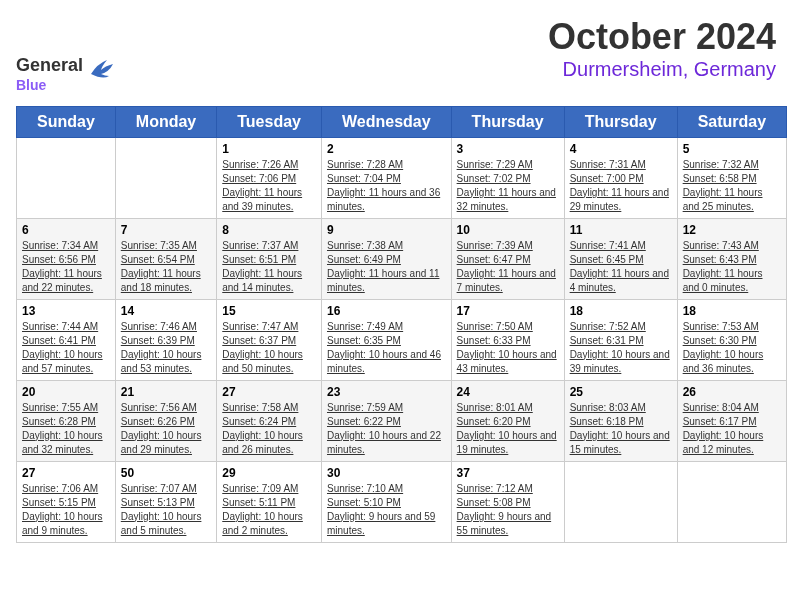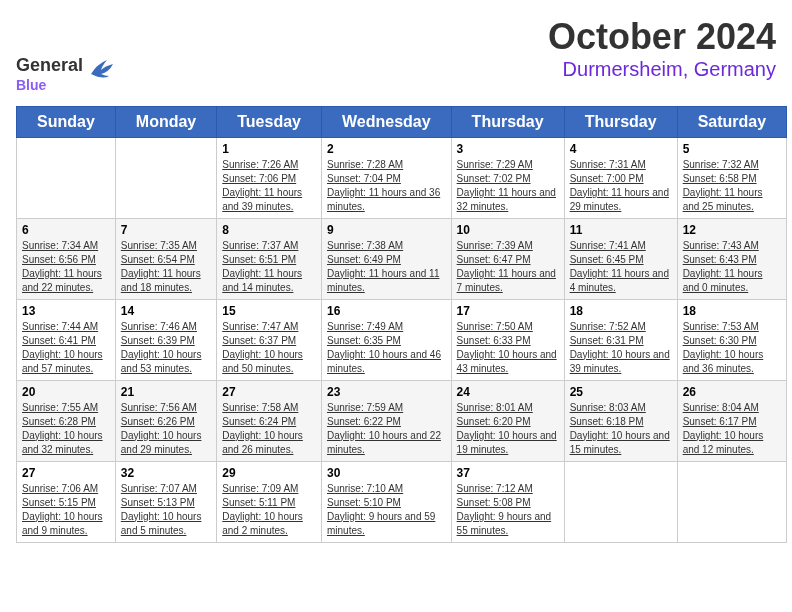--- a/index.html
+++ b/index.html
@@ -240,21 +240,21 @@
           <span class="day-num">26</span>
           <div class="day-info">Sunrise: 8:04 AM<br>Sunset: 6:17 PM<br>Daylight: 10 hours and 12 minutes.</div>
         </td>
       </tr>
       <tr>
         <td>
           <span class="day-num">27</span>
           <div class="day-info">Sunrise: 7:06 AM<br>Sunset: 5:15 PM<br>Daylight: 10 hours and 9 minutes.</div>
         </td>
         <td>
-          <span class="day-num">32</span>
+          <span class="day-num">50</span>
           <div class="day-info">Sunrise: 7:07 AM<br>Sunset: 5:13 PM<br>Daylight: 10 hours and 5 minutes.</div>
         </td>
         <td>
           <span class="day-num">29</span>
           <div class="day-info">Sunrise: 7:09 AM<br>Sunset: 5:11 PM<br>Daylight: 10 hours and 2 minutes.</div>
         </td>
         <td>
           <span class="day-num">30</span>
           <div class="day-info">Sunrise: 7:10 AM<br>Sunset: 5:10 PM<br>Daylight: 9 hours and 59 minutes.</div>
         </td>

